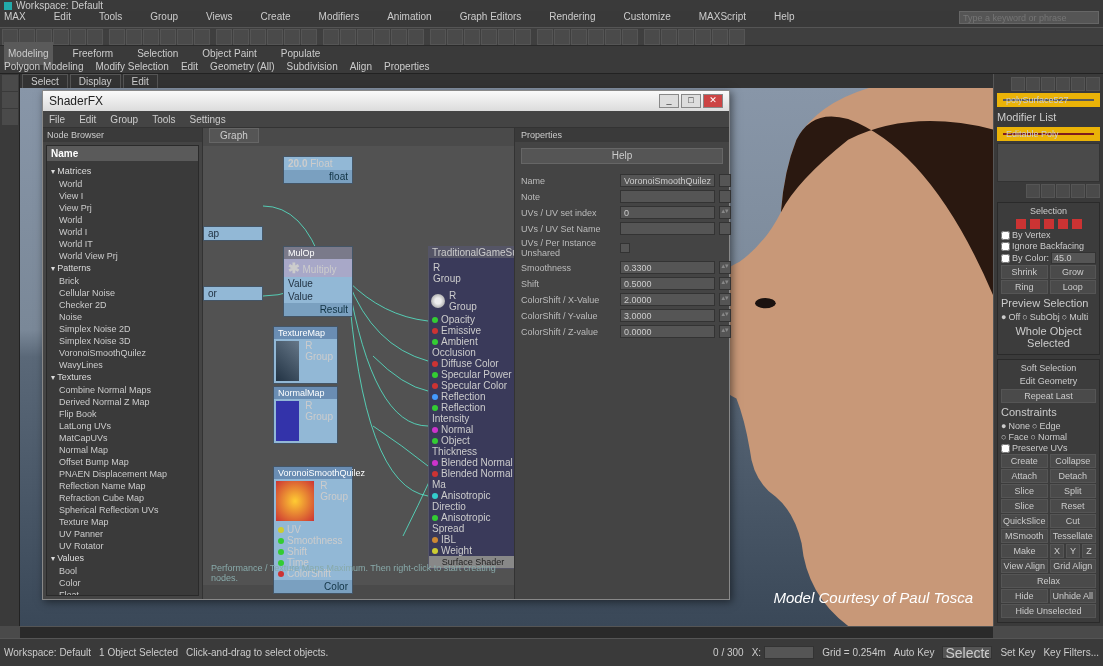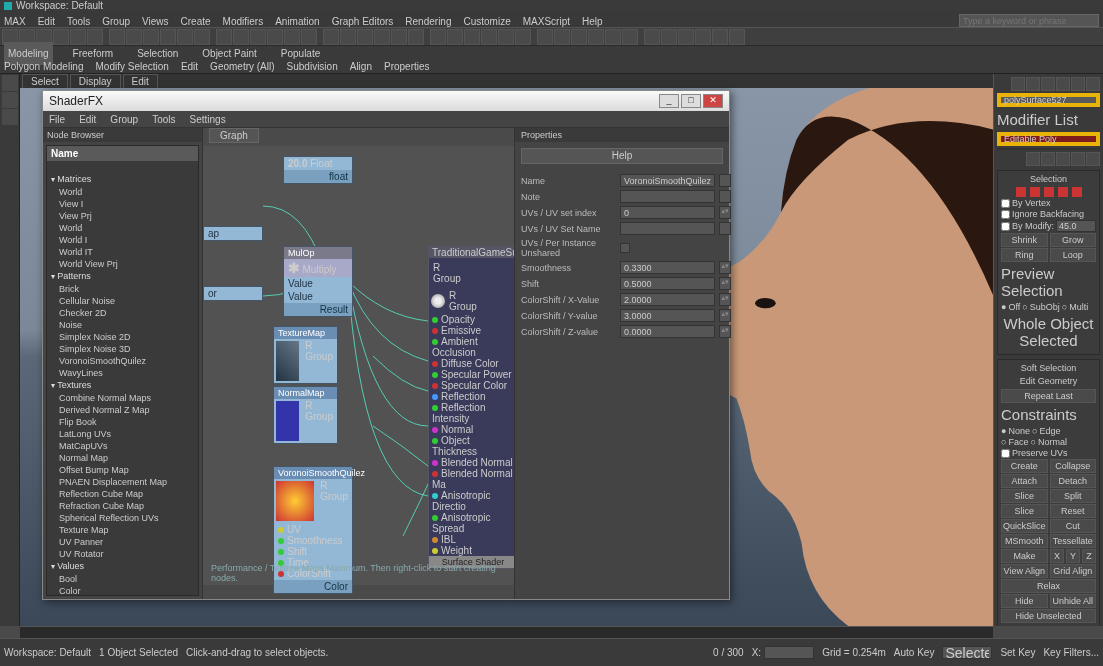--- a/index.html
+++ b/index.html
@@ -1,19 +1,19 @@
 <!DOCTYPE html>
 <html><head>
 <meta charset="utf-8">
 <style>
 *{margin:0;padding:0;box-sizing:border-box;font-family:"Segoe UI",Tahoma,sans-serif;font-size:10px;color:#ccc;user-select:none}
 body{background:#4a4a4a;width:1103px;height:666px;overflow:hidden;position:relative}
 .titlebar{height:11px;background:#3a3a3a;display:flex;align-items:center;padding:0 4px}
 .titlebar .logo{width:8px;height:8px;background:#2aa;margin-right:4px}
-.menubar{height:16px;background:#393939;display:flex;align-items:flex-end;padding:0 4px;gap:12px;font-size:10px;color:#ddd}
+.menubar{height:16px;background:#393939;display:flex;align-items:flex-start;padding:0 4px;gap:28px;font-size:10px;color:#ddd}
 .menubar span{cursor:pointer}
 .search-box{margin-left:auto;width:140px;height:13px;background:#555;border:1px solid #666;font-size:9px;padding:0 3px}
 .toolbar{height:19px;background:#3f3f3f;border-top:1px solid #555;border-bottom:1px solid #2a2a2a;display:flex;align-items:center;padding:0 2px;gap:1px}
 .tb-btn{width:16px;height:16px;background:#4a4a4a;border:1px solid #555;display:inline-block;cursor:pointer}
 .tb-sep{width:4px}
 .ribbon-tabs{height:14px;background:#3a3a3a;display:flex;align-items:center;padding:0 4px;gap:16px;font-size:10px;color:#ccc}
 .ribbon-tabs span{padding:6px 4px}
 .ribbon-tabs .active{background:#5a5a5a}
 .ribbon2{height:14px;background:#3a3a3a;display:flex;align-items:center;padding:0 4px;gap:12px;font-size:10px;color:#ccc;border-bottom:1px solid #222}
 .workspace{position:absolute;top:74px;left:0;right:0;bottom:40px;display:flex;background:#2a2a2a}
@@ -22,22 +22,22 @@
 .viewport-area{flex:1;position:relative;background:#000}
 .viewport-tabs{height:14px;background:#333;display:flex;align-items:flex-start;font-size:9px;color:#ccc}
 .viewport-tabs span{padding:1px 8px;border:1px solid #555;margin-left:2px}
 .viewport-img{position:absolute;top:14px;left:0;right:0;bottom:0;background:linear-gradient(180deg,#8896a8 0%,#7a8898 45%,#5a6878 50%,#3a4858 100%)}
 .face-sil{position:absolute;right:0;top:0;width:340px;height:100%;}
 .face-sil svg{width:100%;height:100%}
 .credit{position:absolute;right:20px;bottom:20px;font-size:15px;color:#fff;font-style:italic}
 .right-panel{width:110px;background:#3a3a3a;border-left:1px solid #555;padding:3px;display:flex;flex-direction:column;gap:2px;overflow:hidden}
 .rp-icons{display:flex;gap:1px;flex-wrap:wrap;justify-content:flex-end}
 .rp-icons .ico{width:14px;height:14px;background:#4a4a4a;border:1px solid #555}
-.rp-label{font-size:15px;color:#ccc;padding:2px 0}
-.rp-dd{height:14px;background:#5a5a5a;border:4px solid #eab308;font-size:9px;padding:0 3px;display:flex;align-items:center}
+.rp-label{font-size:11px;color:#ccc;padding:2px 0}
+.rp-dd{height:14px;background:#5a5a5a;border:6px solid #eab308;font-size:9px;padding:0 3px;display:flex;align-items:center}
 .rp-box{height:60px;background:#4a4a4a;border:1px solid #333}
 .rp-section{border:1px solid #2a2a2a;padding:3px;background:#3c3c3c;margin-top:2px}
 .rp-section .hdr{text-align:center;font-size:9px;margin-bottom:3px}
 .rp-row{display:flex;gap:2px;margin:1px 0;align-items:center}
 .rp-row input[type=checkbox]{width:9px;height:9px}
 .rp-row span{font-size:9px}
 .rp-btn{flex:1;height:14px;background:#4a4a4a;border:1px solid #555;font-size:9px;text-align:center;line-height:12px;cursor:pointer}
 .rp-red{width:10px;height:10px;background:#c33}
 .rp-input{flex:1;height:12px;background:#555;border:1px solid #333;font-size:9px;padding:0 2px}
 
@@ -46,21 +46,21 @@
 .sfx-title .lbl{font-size:12px;color:#222}
 .sfx-title .wbtns{margin-left:auto;display:flex;gap:2px}
 .sfx-title .wb{width:20px;height:14px;background:#ddd;border:1px solid #888;font-size:9px;text-align:center;color:#222;cursor:pointer}
 .sfx-title .wb.close{background:#c44;color:#fff}
 .sfx-menu{height:17px;background:#444;display:flex;align-items:center;padding:0 6px;gap:14px;font-size:10px;color:#ccc;border-bottom:1px solid #333}
 .sfx-body{display:flex;height:calc(100% - 37px)}
 .sfx-left{width:160px;background:#444;border-right:1px solid #333;display:flex;flex-direction:column}
 .sfx-left .hdr{height:14px;background:#3a3a3a;font-size:9px;padding:2px 4px;color:#ccc}
 .tree-wrap{flex:1;overflow:auto;background:#3a3a3a;margin:3px;border:1px solid #2a2a2a}
 .tree-hdr{background:#5a5a5a;color:#fff;font-size:10px;padding:2px 4px;font-weight:bold}
-.tree{list-style:none;padding:12px 0}
+.tree{list-style:none;padding:4px 0}
 .tree li{font-size:9px;color:#ccc;padding:0px 4px 0px 12px;line-height:12px;cursor:pointer;white-space:nowrap}
 .tree li.group{padding-left:4px;color:#ddd}
 .tree li.group:before{content:"▸ ";font-size:8px}
 .tree li.group.open:before{content:"▾ "}
 .sfx-graph{flex:1;background:#4a4a4a;position:relative;overflow:hidden}
 .sfx-graph .tab{position:absolute;top:0;left:6px;background:#555;border:1px solid #666;padding:1px 10px;font-size:10px;color:#ccc}
 .canvas{position:absolute;top:18px;left:0;right:0;bottom:14px;background:#525252}
 .node{position:absolute;background:#92b8d6;border:1px solid #456;font-size:9px;color:#123;min-width:60px}
 .node .nh{background:#6a8db3;padding:1px 4px;font-size:9px;color:#fff}
 .node .nb{padding:1px 4px;color:#234}
@@ -199,20 +199,21 @@
       </div>
     <div class="viewport-label">[+][Camera003][Realistic]</div>
     <div class="viewport-img">
       <div class="face-sil">
         <svg viewBox="0 0 340 520" preserveAspectRatio="xMaxYMid slice">
           <path d="M340 0 L340 520 L200 520 Q160 490 155 440 Q148 410 130 395 Q108 380 105 350 Q100 320 92 300 Q70 290 72 270 Q60 265 68 250 Q58 248 65 235 Q45 225 60 200 Q70 180 95 168 Q120 150 135 120 Q138 80 150 50 Q170 15 220 0 Z" fill="#c89878"></path>
           <path d="M340 0 L340 200 Q280 60 200 30 Q165 20 150 50 Q138 80 135 120 Q150 90 200 50 Q260 20 340 40 Z" fill="#2a1810"></path>
           <ellipse cx="120" cy="208" rx="10" ry="5" fill="#1a1210"></ellipse>
         </svg>
       </div>
+      <div class="credit">Model Courtesy of Paul Tosca</div>
     </div>
   </div>
   <div class="right-panel">
     <div class="rp-icons">
       <div class="ico"></div>
       <div class="ico"></div>
       <div class="ico"></div>
       <div class="ico"></div>
       <div class="ico"></div>
       <div class="ico"></div>
@@ -241,21 +242,21 @@
       <div class="rp-row">
           <input type="checkbox" style="">
           <span>By Vertex</span>
         </div>
       <div class="rp-row">
           <input type="checkbox" style="">
           <span>Ignore Backfacing</span>
         </div>
       <div class="rp-row">
           <input type="checkbox" style="">
-          <span>By Modify:</span>
+          <span>By Color:</span>
           <div class="rp-input">45.0</div>
         </div>
       <div class="rp-row">
           <div class="rp-btn">Shrink</div>
           <div class="rp-btn">Grow</div>
         </div>
       <div class="rp-row">
           <div class="rp-btn">Ring</div>
           <div class="rp-btn">Loop</div>
         </div>
@@ -383,21 +384,21 @@
             <li>WavyLines</li>
             <li class="group open">Textures</li>
             <li>Combine Normal Maps</li>
             <li>Derived Normal Z Map</li>
             <li>Flip Book</li>
             <li>LatLong UVs</li>
             <li>MatCapUVs</li>
             <li>Normal Map</li>
             <li>Offset Bump Map</li>
             <li>PNAEN Displacement Map</li>
-            <li>Reflection Cube Map</li>
+            <li>Reflection Name Map</li>
             <li>Refraction Cube Map</li>
             <li>Spherical Reflection UVs</li>
             <li>Texture Map</li>
             <li>UV Panner</li>
             <li>UV Rotator</li>
             <li class="group open">Values</li>
             <li>Bool</li>
             <li>Color</li>
             <li>Float</li>
           </ul>

